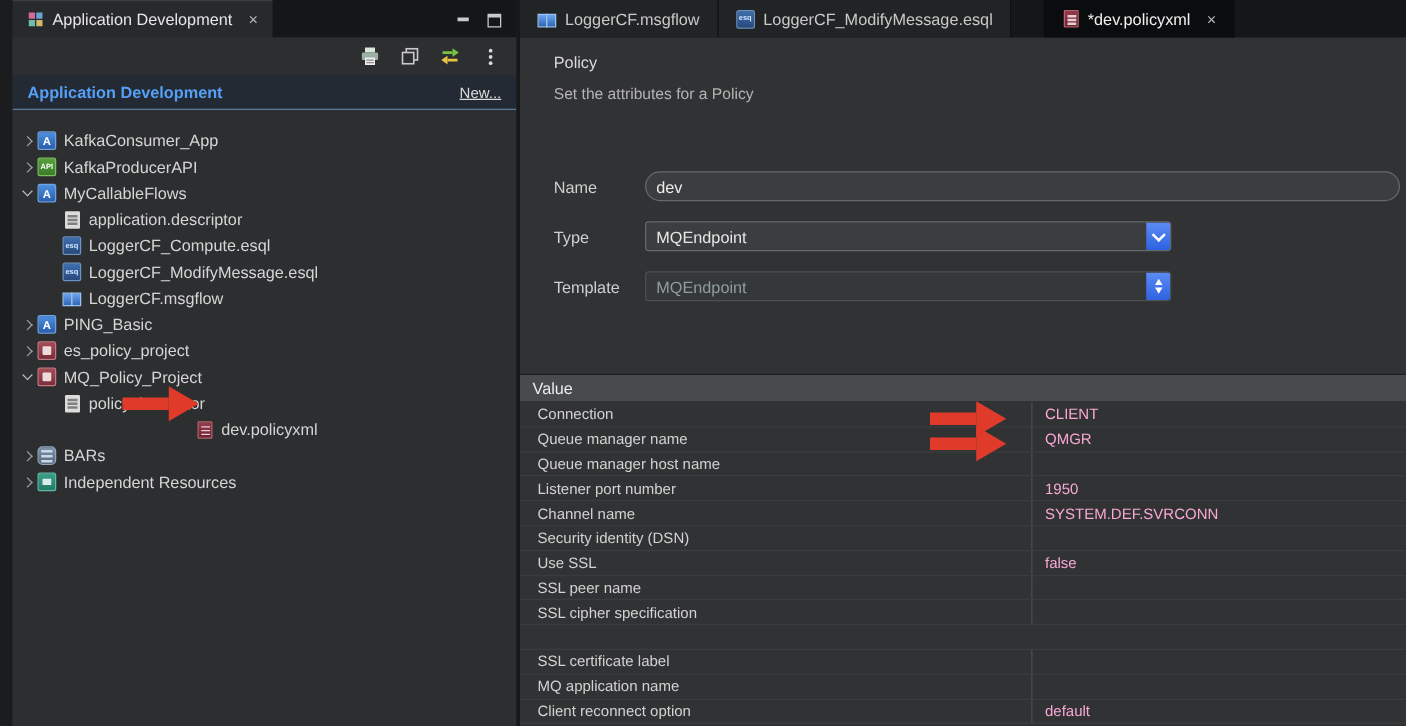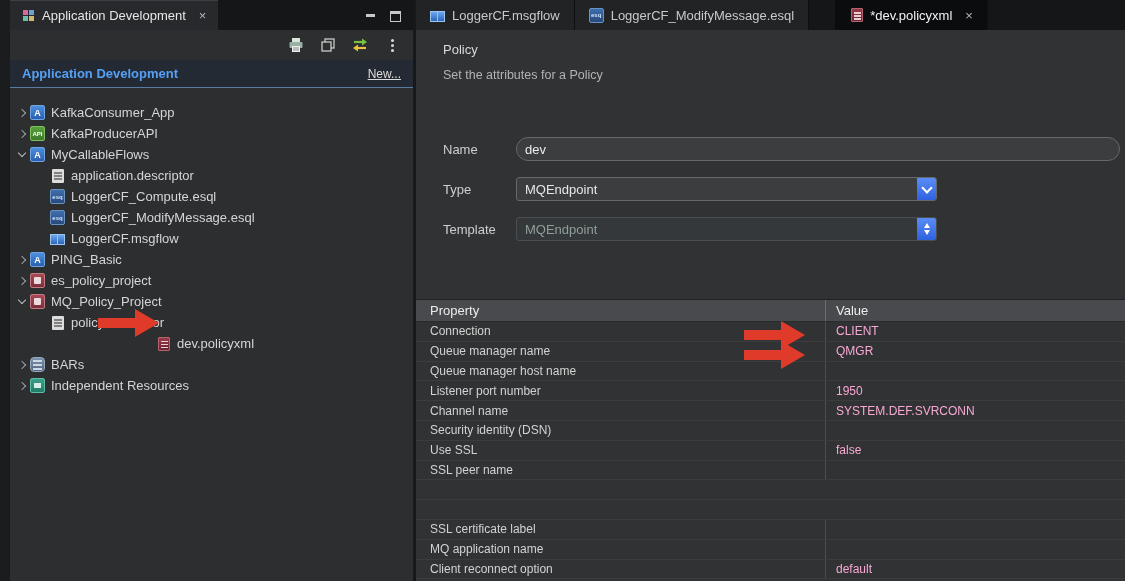--- a/index.html
+++ b/index.html
@@ -285,21 +285,20 @@
         <label>Template</label>
         <div class="combo disabled">
           <span class="combo-value">MQEndpoint</span>
           <span class="combo-btn stepper"></span>
         </div>
       </div>
     </div>
 
     <div class="prop-table">
       <div class="pt-header">
-        <div class="pt-c1">Property</div>
         <div class="pt-c2">Value</div>
       </div>
       <div id="ptRows">
           <div class="pt-row">
             <div class="pt-c1">Connection</div>
             <div class="pt-c2">CLIENT</div>
           </div>
           <div class="pt-row">
             <div class="pt-c1">Queue manager name</div>
             <div class="pt-c2">QMGR</div>
@@ -321,20 +320,21 @@
           </div>
           <div class="pt-row">
             <div class="pt-c1">Use SSL</div>
             <div class="pt-c2">false</div>
           </div>
           <div class="pt-row">
             <div class="pt-c1">SSL peer name</div>
             <div class="pt-c2"></div>
           </div>
           <div class="pt-row">
+            <div class="pt-c1">SSL cipher specification</div>
             <div class="pt-c2"></div>
           </div>
           <div class="pt-row">
             <div class="pt-c2"></div>
           </div>
           <div class="pt-row">
             <div class="pt-c1">SSL certificate label</div>
             <div class="pt-c2"></div>
           </div>
           <div class="pt-row">

